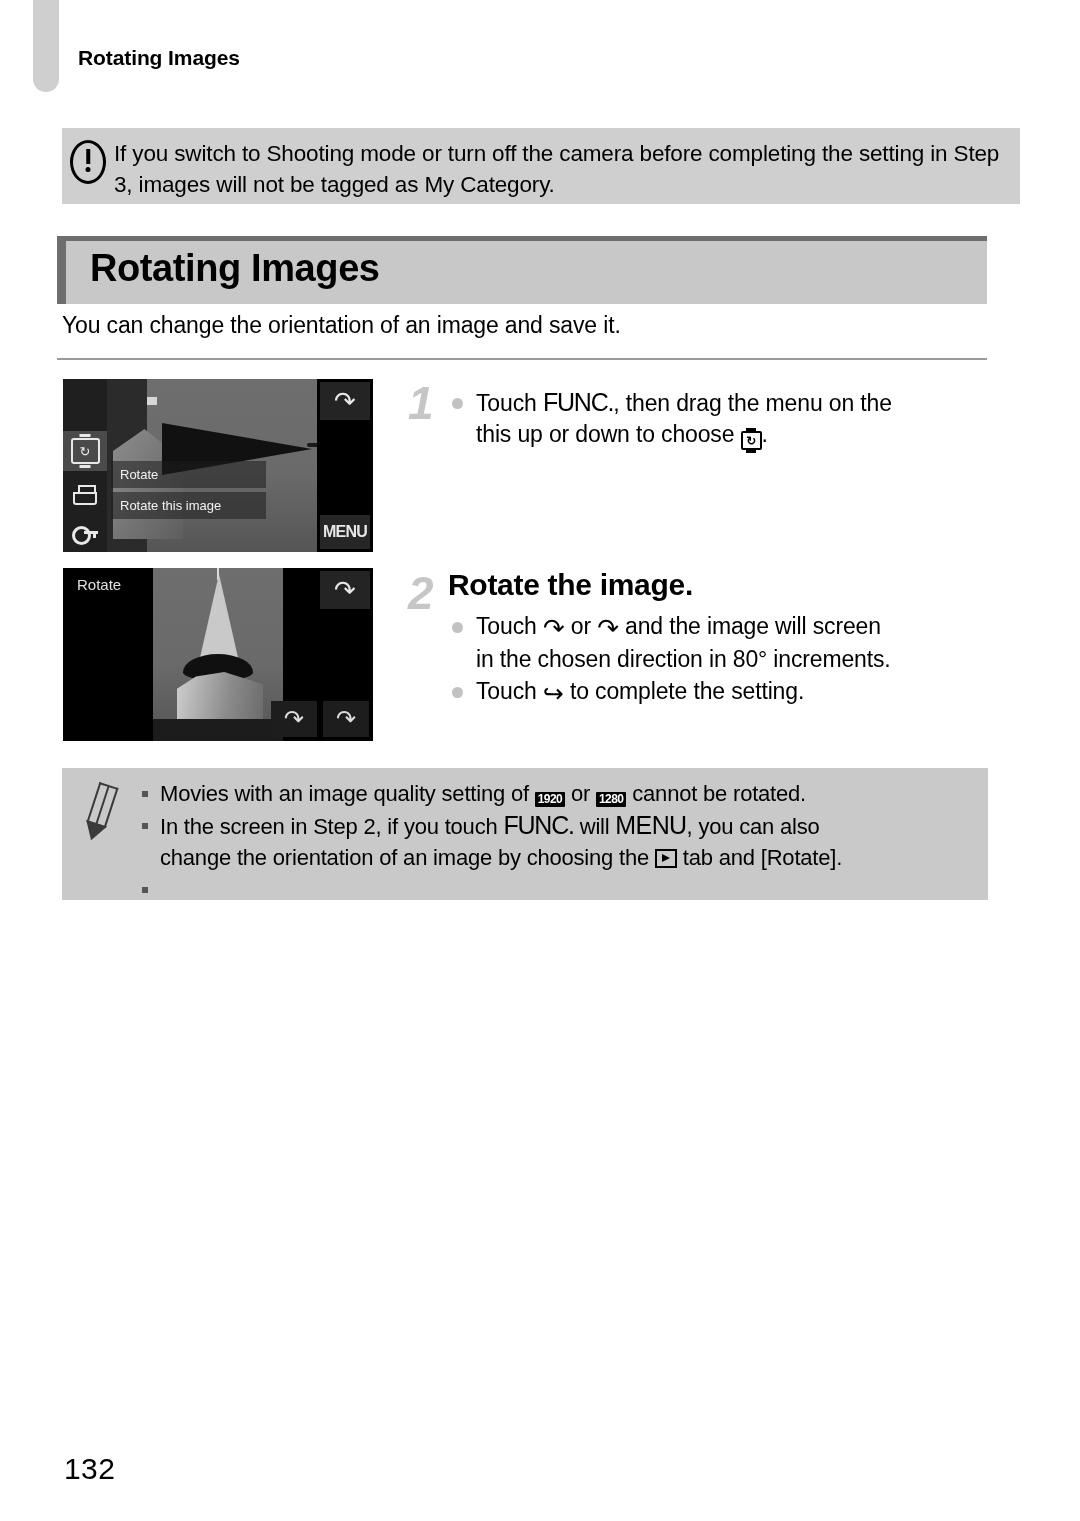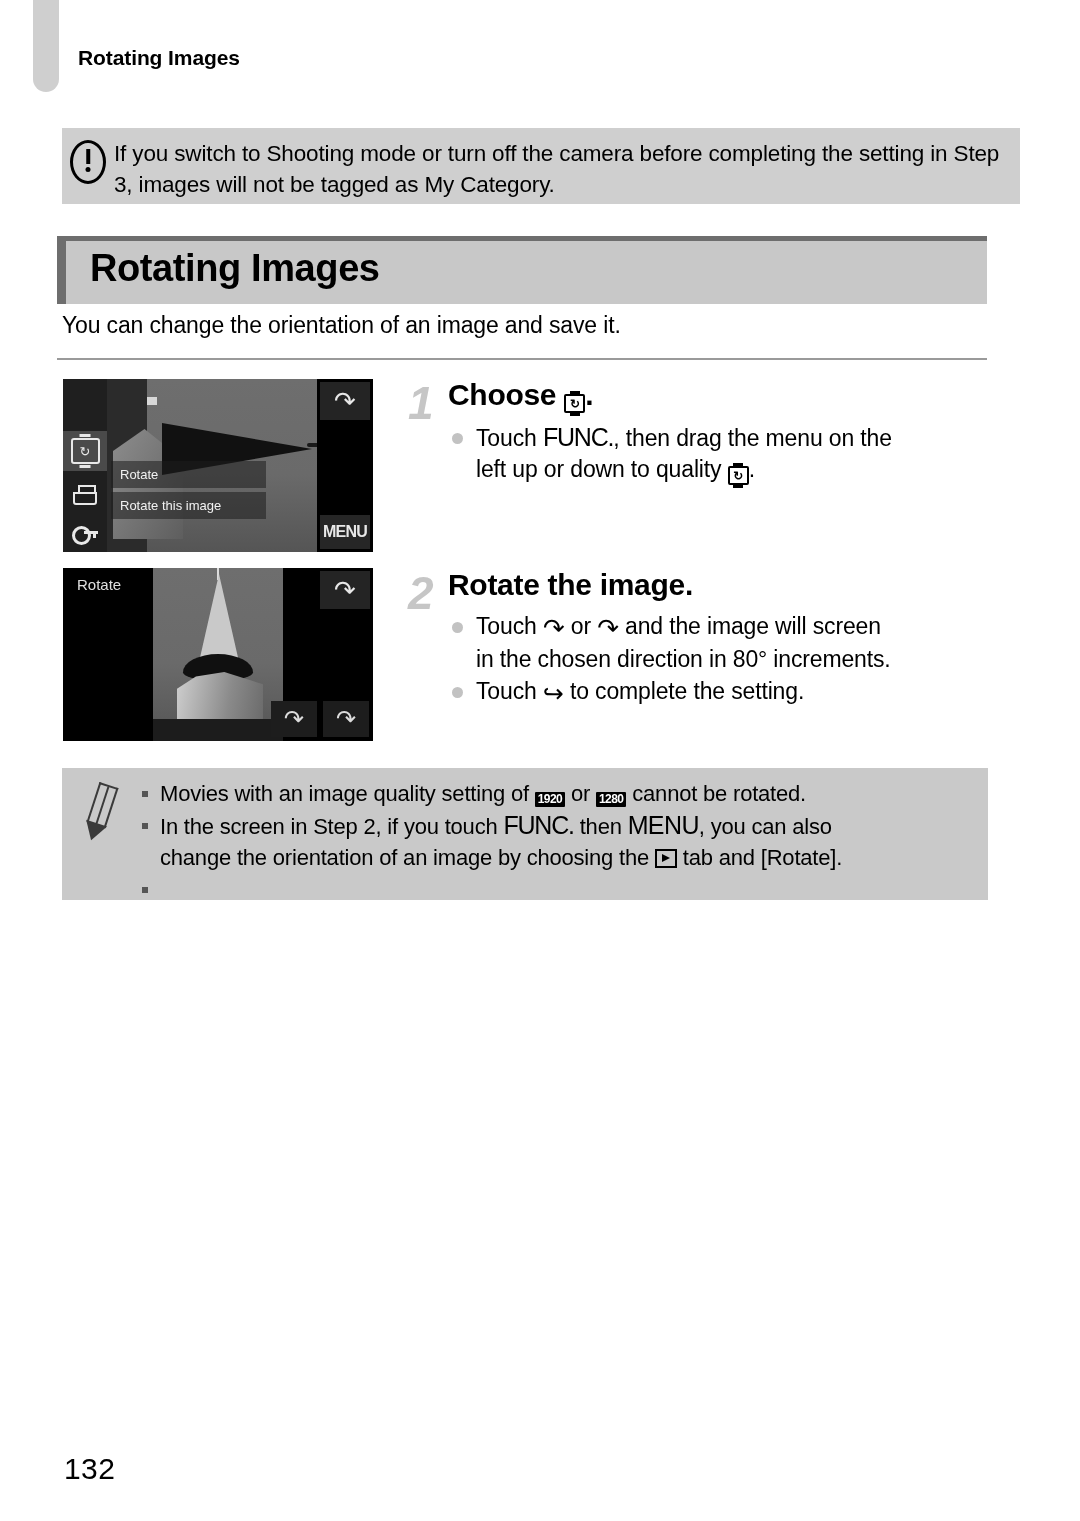--- a/index.html
+++ b/index.html
@@ -662,29 +662,25 @@
       <span class="arrow-ccw" style="display:inline-block">↶</span>
     </div>
     <div class="rot-btn">
       <span>↷</span>
     </div>
   </div>
 </div>
 
 <div class="step" id="step1">
   <div class="step-num">1</div>
-  <div class="step-head">
-    <span>Choose</span>
-    <span class="ico ico-rotate-in">↻</span><span>.</span>
-  </div>
   <div class="step-body">
     <div class="bullet-row">
       <span class="dot"></span>
       <span>Touch </span><span class="func-word">FUNC.</span><span>, then drag the menu on the</span><br>
-      <span>left up or down to quality </span><span class="ico ico-rotate-in">↻</span><span>.</span>
+      <span>this up or down to choose </span><span class="ico ico-rotate-in">↻</span><span>.</span>
     </div>
   </div>
 </div>
 
 <div class="step" id="step2">
   <div class="step-num">2</div>
   <div class="step-head">Rotate the image.</div>
   <div class="step-body">
     <div class="bullet-row">
       <span class="dot"></span>
@@ -708,21 +704,21 @@
   </div>
   <div class="notes-list">
 
     <div class="note-row">
       <span class="sdot"></span>
       <span>Movies with an image quality setting of </span><span class="badge-res">1920</span><span> or </span><span class="badge-res">1280</span><span> cannot be rotated.</span>
     </div>
 
     <div class="note-row">
       <span class="sdot"></span>
-      <span>In the screen in Step 2, if you touch </span><span class="func-word">FUNC.</span><span> then </span><span class="menu-word">MENU</span><span>, you can also</span><br>
+      <span>In the screen in Step 2, if you touch </span><span class="func-word">FUNC.</span><span> will </span><span class="menu-word">MENU</span><span>, you can also</span><br>
       <span>change the orientation of an image by choosing the </span><span class="badge-play"></span><span> tab and [Rotate].</span>
     </div>
 
     <div class="note-row">
       <span class="sdot"></span>
     </div>
 
   </div>
 </div>
 

